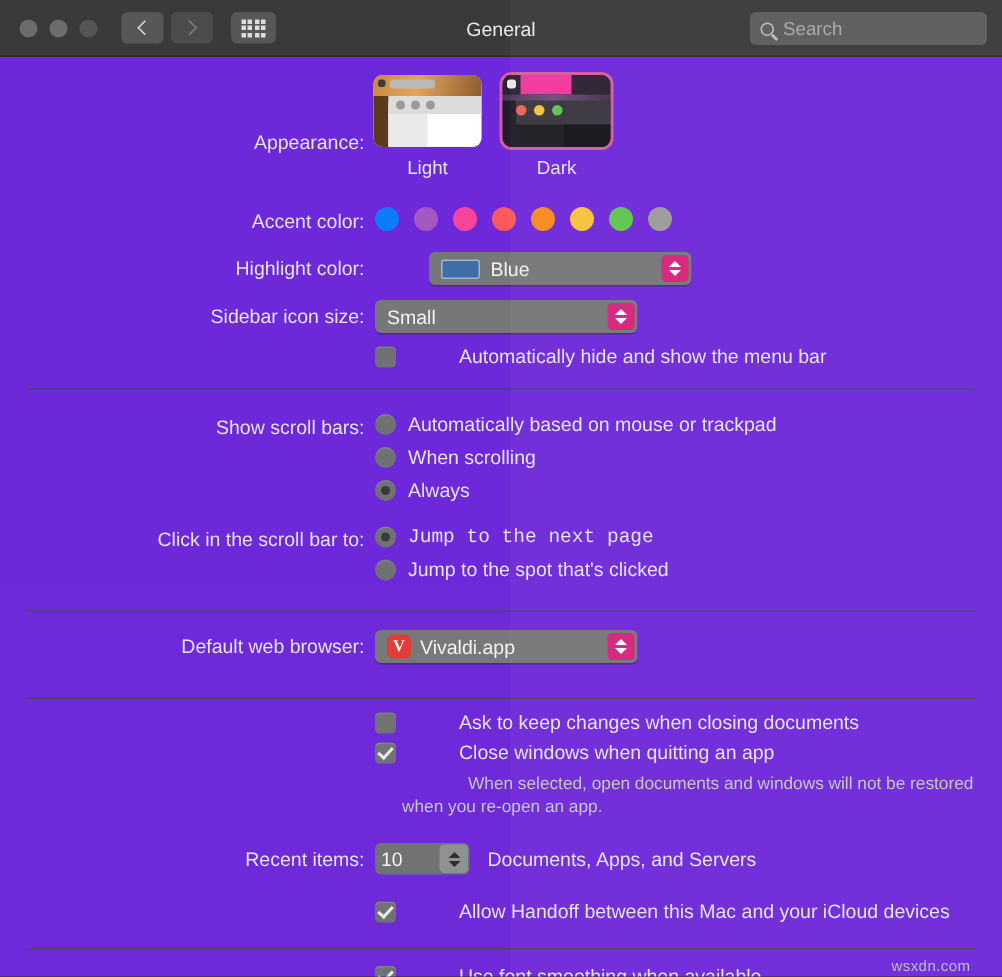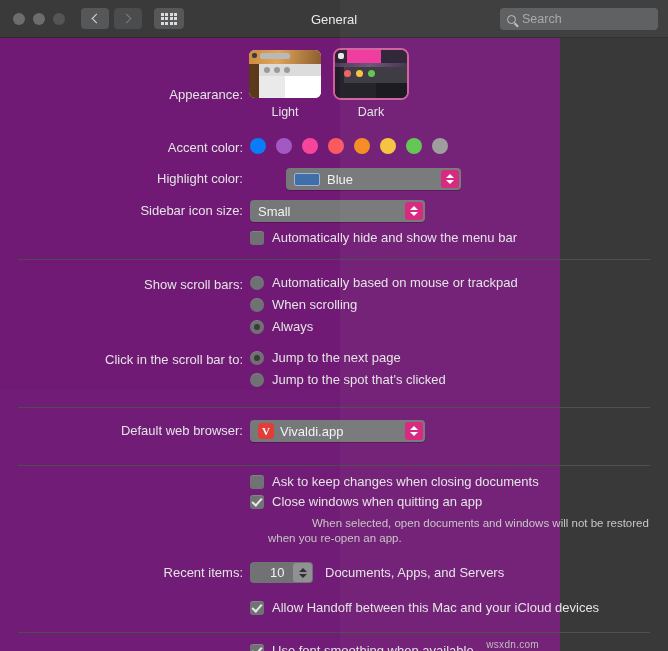--- a/index.html
+++ b/index.html
@@ -4,22 +4,22 @@
 <style>
   * { box-sizing: border-box; margin: 0; padding: 0; }
   html, body {
     width: 668px; height: 651px;
     background: #323232;
     font-family: "Liberation Sans", sans-serif;
     overflow: hidden;
   }
   #root {
     position: relative;
-    width: 560px; height: 651px;
-    background: #701a75;
+    width: 668px; height: 651px;
+    background: #6d28d9;
     color: #e6e6e6;
   }
 
   
   .sheen {
     position: absolute;
     left: 340px; top: 0; width: 328px; height: 651px;
     background: rgba(255,255,255,0.035);
     pointer-events: none;
   }
@@ -156,21 +156,21 @@
 
   .vivaldi {
     width: 16px; height: 16px; border-radius: 4px;
     background: #e23b37; margin-right: 6px;
     display: flex; align-items: center; justify-content: center;
     font-size: 11px; font-weight: bold; color: #ffffff; font-family: "Liberation Serif", serif;
     flex: none;
   }
 
   
-  .cbrow { position: absolute; display: flex; align-items: flex-end; }
+  .cbrow { position: absolute; display: flex; align-items: flex-end; gap: 34px; }
   .cb { width: 14px; height: 14px; border-radius: 3px; background: #6f7173;
         flex: none; margin-top: 1px; position: relative;
         box-shadow: inset 0 1px 0 rgba(255,255,255,0.12); }
   .cb.checked::after {
     content: ""; position: absolute; left: 4px; top: 1px;
     width: 4px; height: 8px; border-right: 2px solid #e9e9e9;
     border-bottom: 2px solid #e9e9e9; transform: rotate(42deg);
   }
   .cbtxt { font-size: 13px; color: #e4e4e4; margin-left: 8px; white-space: nowrap; }
 
@@ -183,21 +183,21 @@
     content:""; position: absolute; left: 4px; top: 4px; width: 6px; height: 6px;
     border-radius: 50%; background: #3a3a3a;
   }
   .rbtxt { font-size: 13px; color: #e4e4e4; margin-left: 8px; white-space: nowrap; }
 
   .helptext { position: absolute; font-size: 11.5px; color: #c6c6c6; line-height: 15px; }
 
   
   .stepper { position: absolute; height: 21px; width: 63px; border-radius: 4px;
              background: #6f7173; display: flex; align-items: center;
-             font-size: 13px; color: #f2f2f2; padding-left: 20px; }
+             font-size: 13px; color: #f2f2f2; padding-left: 4px; }
   .stepbox { position: absolute; right: 1px; top: 1px; width: 19px; height: 19px;
              border-radius: 3px; background: #8e9092;
              display: flex; flex-direction: column; align-items: center;
              justify-content: center; gap: 2px; }
   .sud { width: 0; height: 0; border-left: 4px solid transparent;
          border-right: 4px solid transparent; }
   .sud.up { border-bottom: 4px solid #2e2e2e; }
   .sud.dn { border-top: 4px solid #2e2e2e; }
 
   .sidetext { position: absolute; font-size: 13px; color: #e4e4e4; white-space: nowrap; }
@@ -335,21 +335,21 @@
     <div class="rbrow" style="left:250px; top:259px;">
       <span class="rb"></span>
       <span class="rbtxt">When scrolling</span>
     </div>
     <div class="rbrow" style="left:250px; top:281px;">
       <span class="rb on"></span>
       <span class="rbtxt">Always</span>
     </div>
 
     <div class="label-col" style="top:314px;">Click in the scroll bar to:</div>
-    <div class="rbrow" style="left:250px; top:312px;">
+    <div class="rbrow" style="left:250px; top:312px;font-family:Liberation Mono, monospace;">
       <span class="rb on"></span>
       <span class="rbtxt">Jump to the next page</span>
     </div>
     <div class="rbrow" style="left:250px; top:334px;">
       <span class="rb"></span>
       <span class="rbtxt">Jump to the spot that's clicked</span>
     </div>
 
     <div class="divider" style="top:369px;"></div>
 

